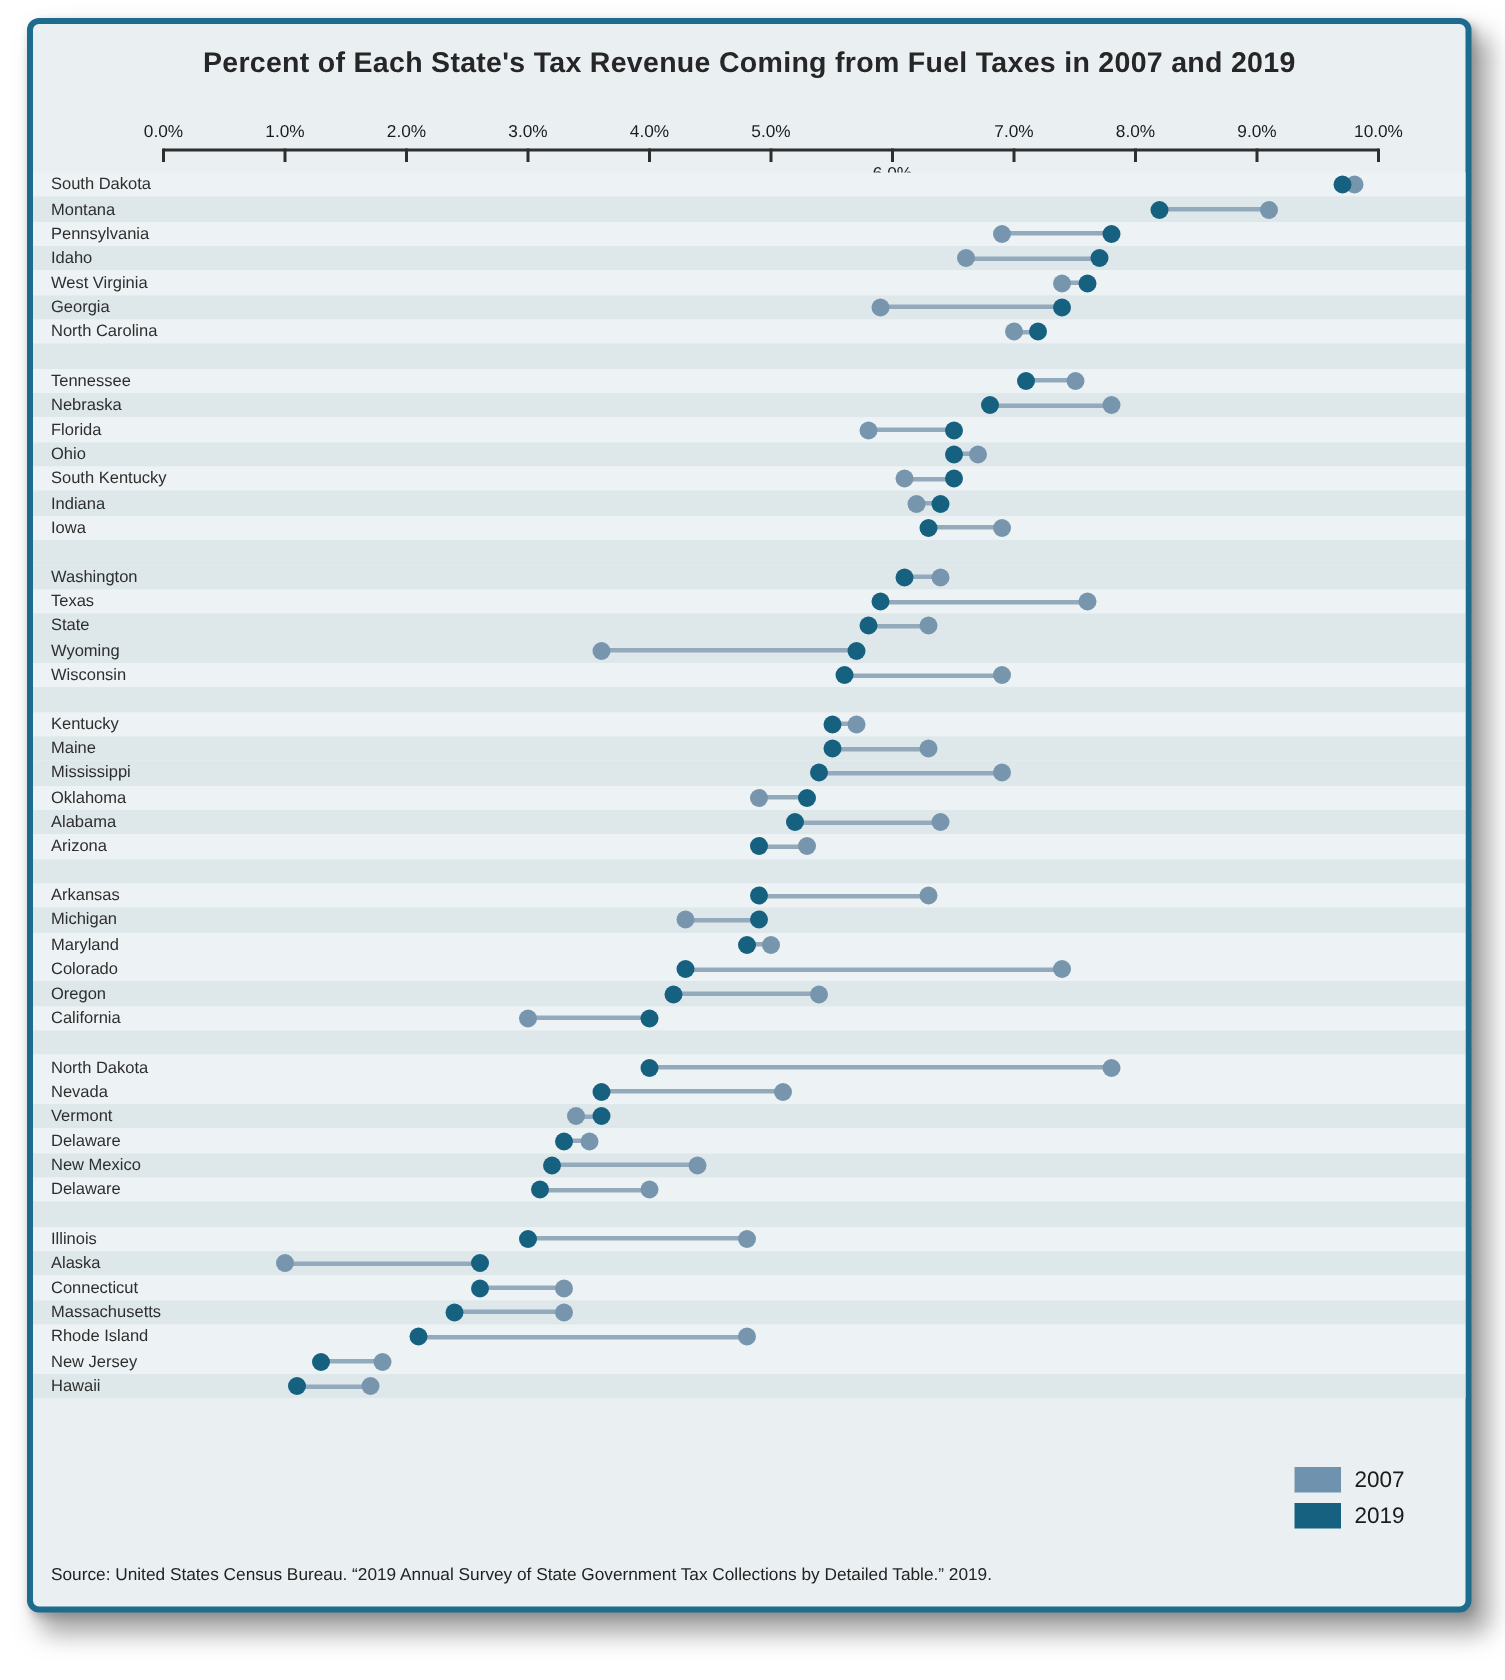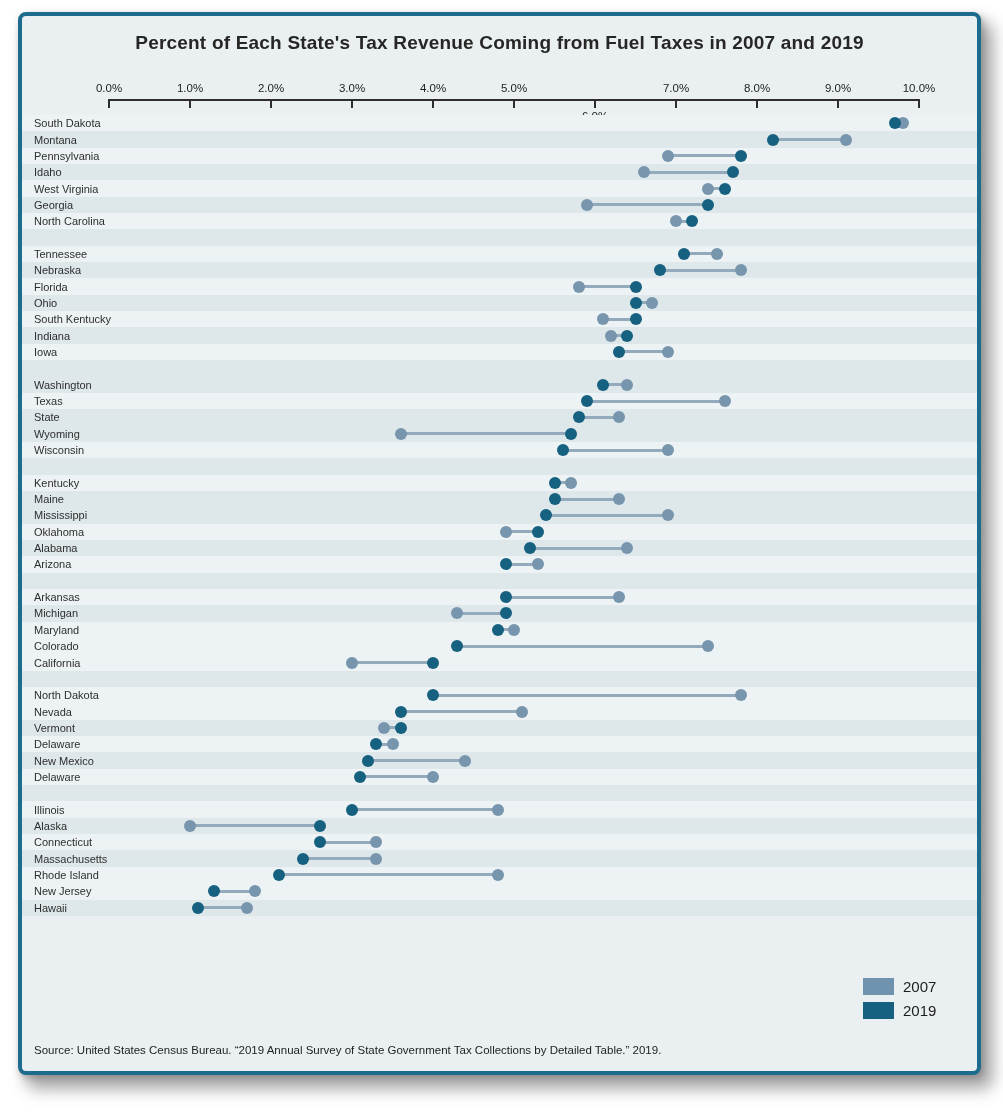--- a/index.html
+++ b/index.html
@@ -310,20 +310,28 @@
         </div>
       </div>
       <div class="row light">
         <span class="state-label">Colorado</span>
         <div class="db" style="left: 87px; width: 810px;">
           <div class="db-line" style="left: 348.3px; width: 251.1px; background: rgb(147, 169, 188);"></div>
           <div class="dot d07" style="left: 593.4px; background: rgb(119, 150, 174);"></div>
           <div class="dot d19" style="left: 342.3px; background: rgb(22, 97, 127);"></div>
         </div>
       </div>
+      <div class="row dark">
+        <span class="state-label">Oregon</span>
+        <div class="db" style="left: 87px; width: 810px;">
+          <div class="db-line" style="left: 340.2px; width: 97.2px; background: rgb(147, 169, 188);"></div>
+          <div class="dot d07" style="left: 431.4px; background: rgb(119, 150, 174);"></div>
+          <div class="dot d19" style="left: 334.2px; background: rgb(22, 97, 127);"></div>
+        </div>
+      </div>
       <div class="row light">
         <span class="state-label">California</span>
         <div class="db" style="left: 87px; width: 810px;">
           <div class="db-line" style="left: 243px; width: 81px; background: rgb(147, 169, 188);"></div>
           <div class="dot d07" style="left: 237px; background: rgb(119, 150, 174);"></div>
           <div class="dot d19" style="left: 318px; background: rgb(22, 97, 127);"></div>
         </div>
       </div>
       <div class="row dark"></div>
       <div class="row light">

